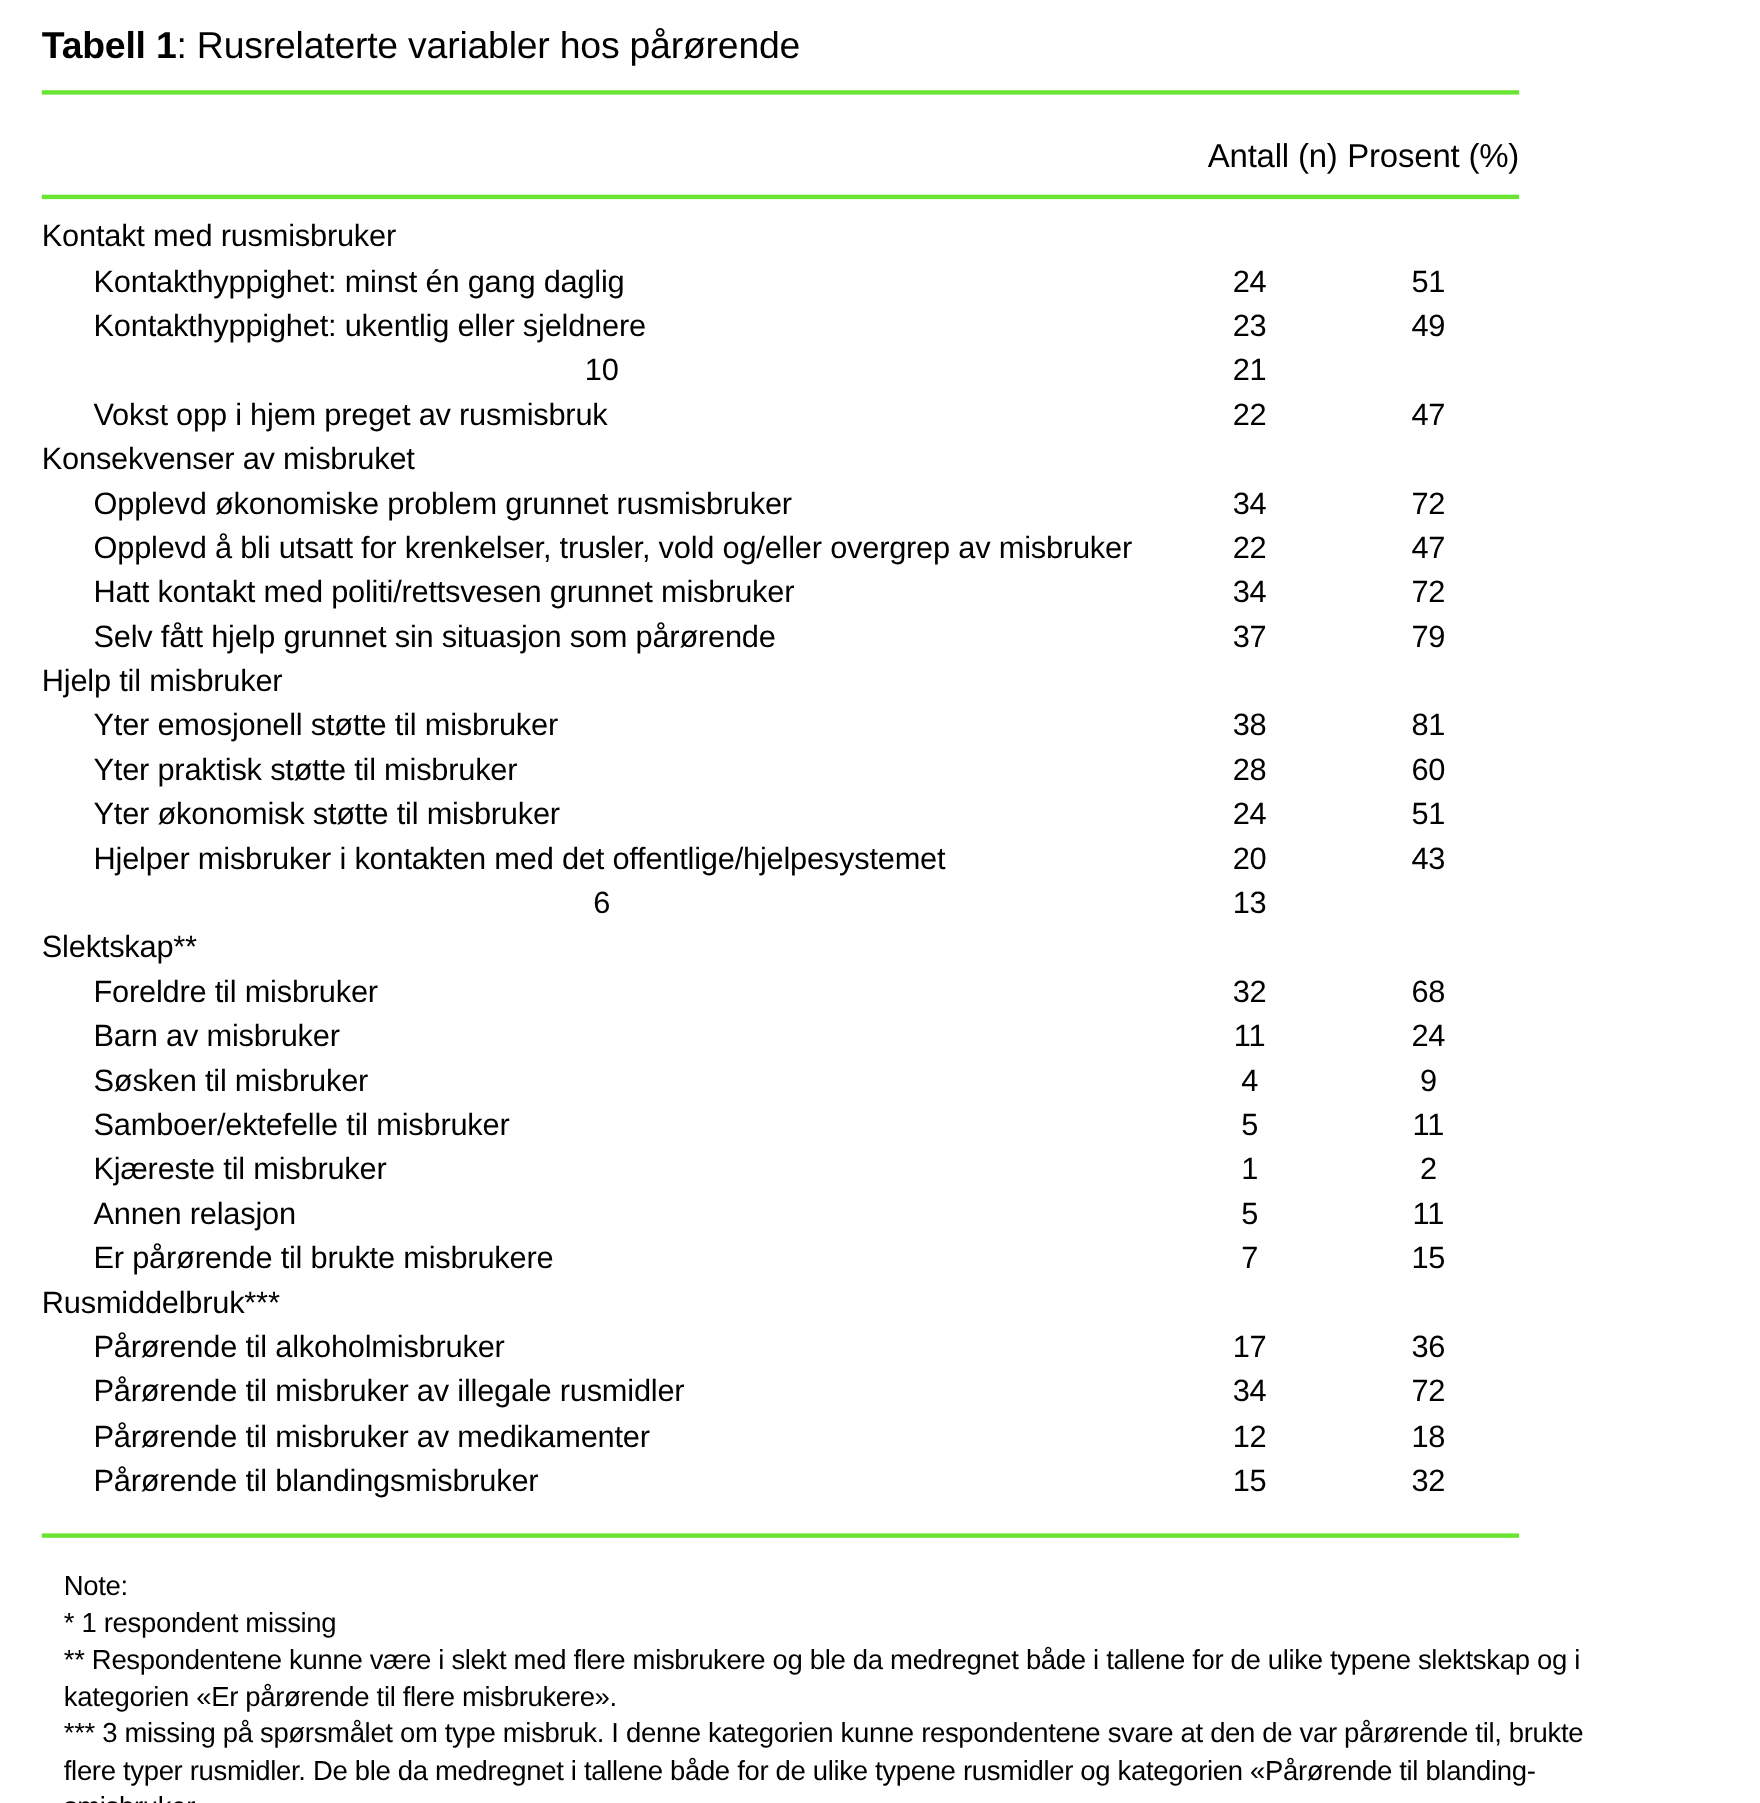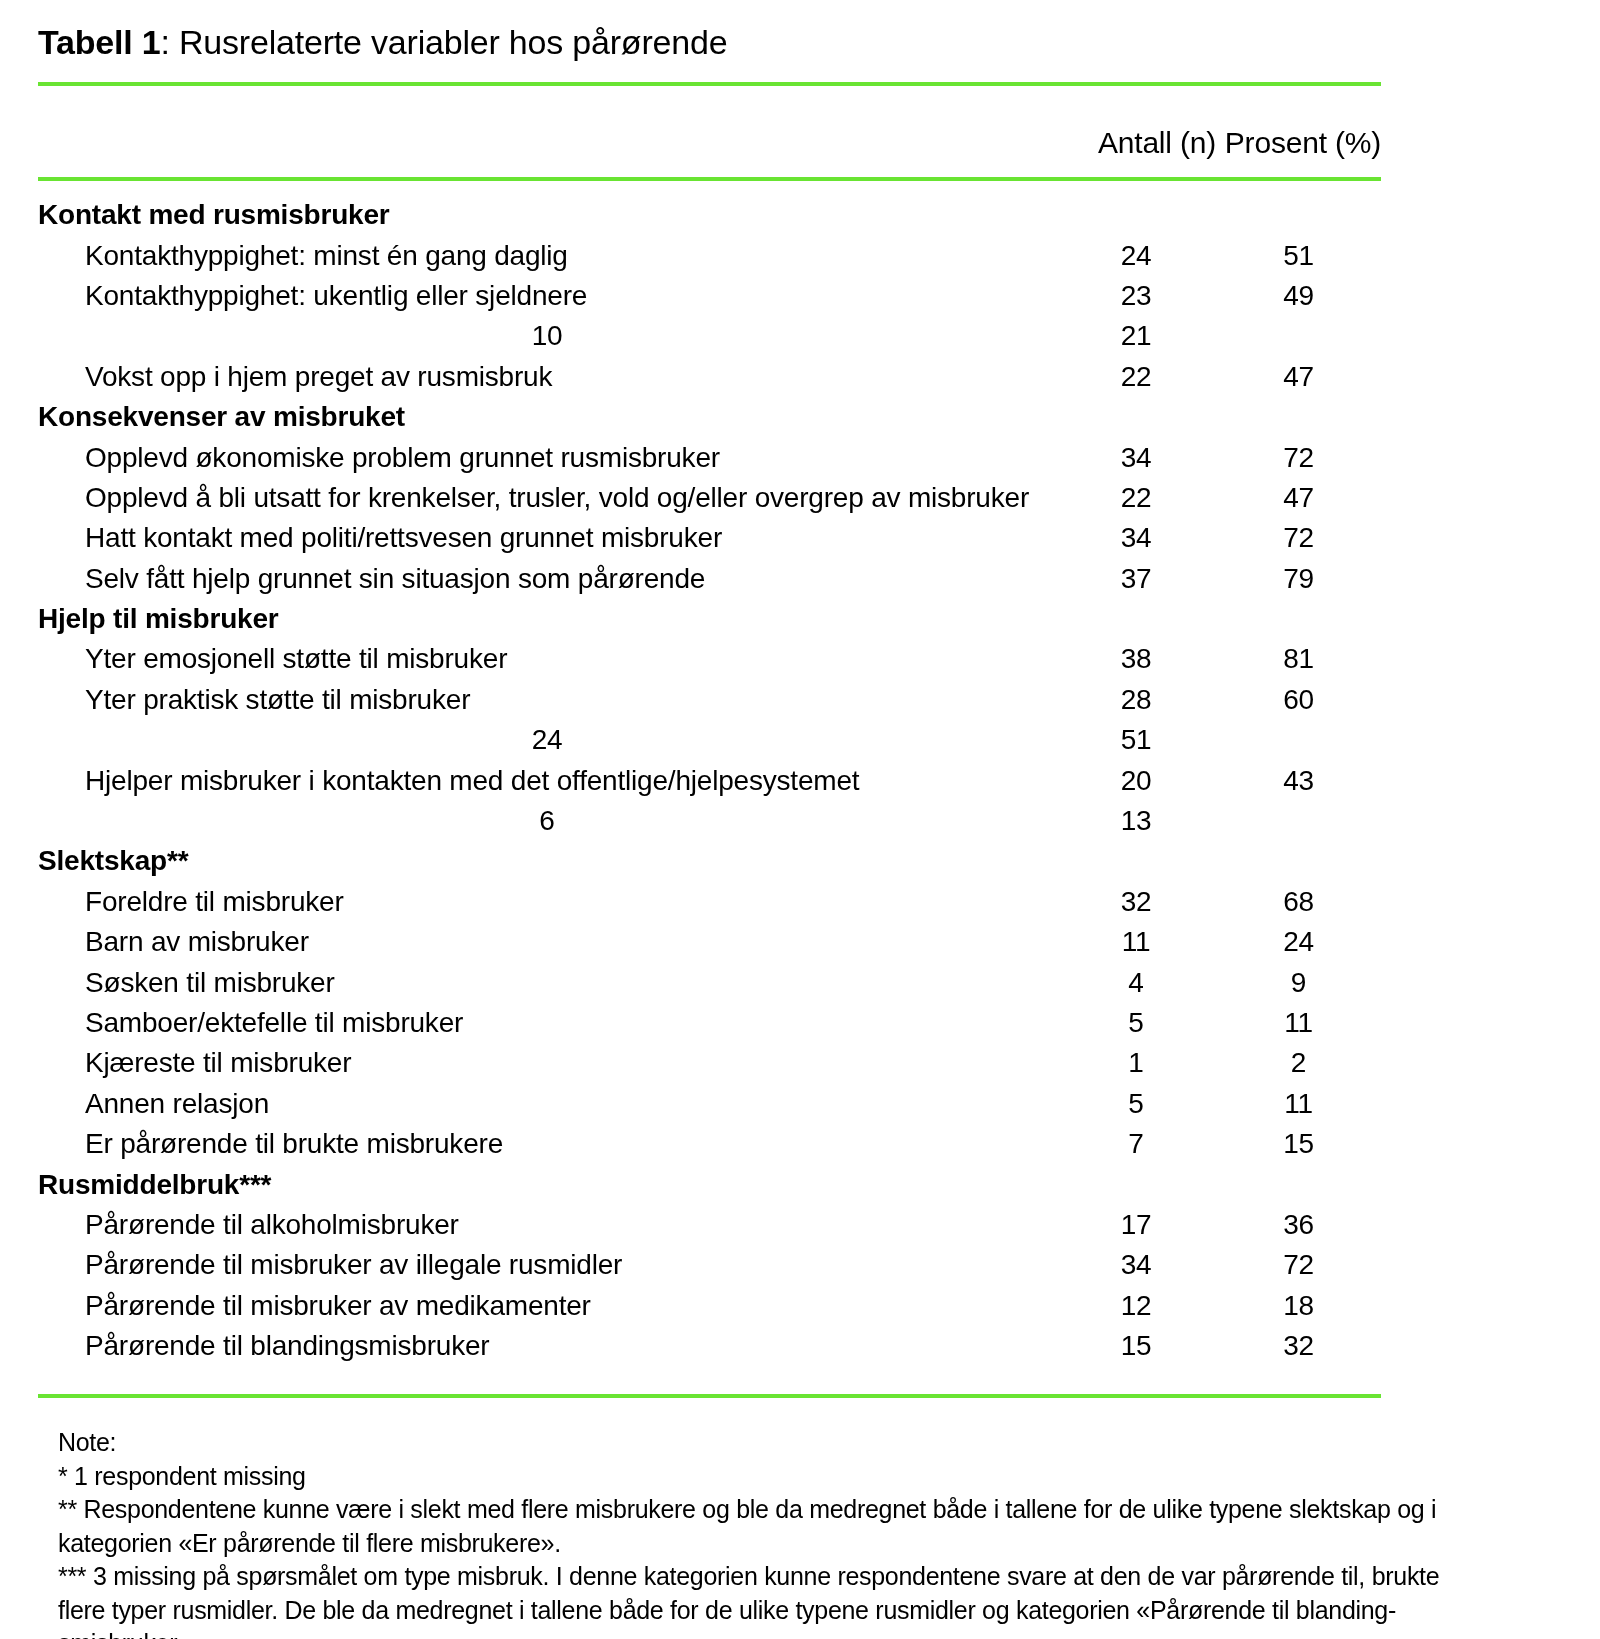--- a/index.html
+++ b/index.html
@@ -47,21 +47,21 @@
   }
   .row {
     display: grid;
     grid-template-columns: minmax(0,1fr) 160px 165px;
     height: 40.4px;
     align-items: center;
     font-size: 28px;
     letter-spacing: -0.2px;
   }
   .cell { white-space: nowrap; overflow: visible; }
-  .cell.label.section { font-weight: 700; }
+  .cell.label.section { font-weight: 400; }
   .cell.label.item { padding-left: 47px; }
   .cell.num { text-align: center; }
   .notes {
     margin-top: 28px;
     font-size: 25px;
     line-height: 33.5px;
     letter-spacing: -0.3px;
   }
   .note-line { white-space: nowrap; margin-left: 20px; }
 </style>
@@ -143,20 +143,21 @@
         <div class="cell label item">Yter emosjonell støtte til misbruker</div>
         <div class="cell num">38</div>
         <div class="cell num">81</div>
       </div>
       <div class="row">
         <div class="cell label item">Yter praktisk støtte til misbruker</div>
         <div class="cell num">28</div>
         <div class="cell num">60</div>
       </div>
       <div class="row">
+        <div class="cell label item">Yter økonomisk støtte til misbruker</div>
         <div class="cell num">24</div>
         <div class="cell num">51</div>
       </div>
       <div class="row">
         <div class="cell label item">Hjelper misbruker i kontakten med det offentlige/hjelpesystemet</div>
         <div class="cell num">20</div>
         <div class="cell num">43</div>
       </div>
       <div class="row">
         <div class="cell num">6</div>

